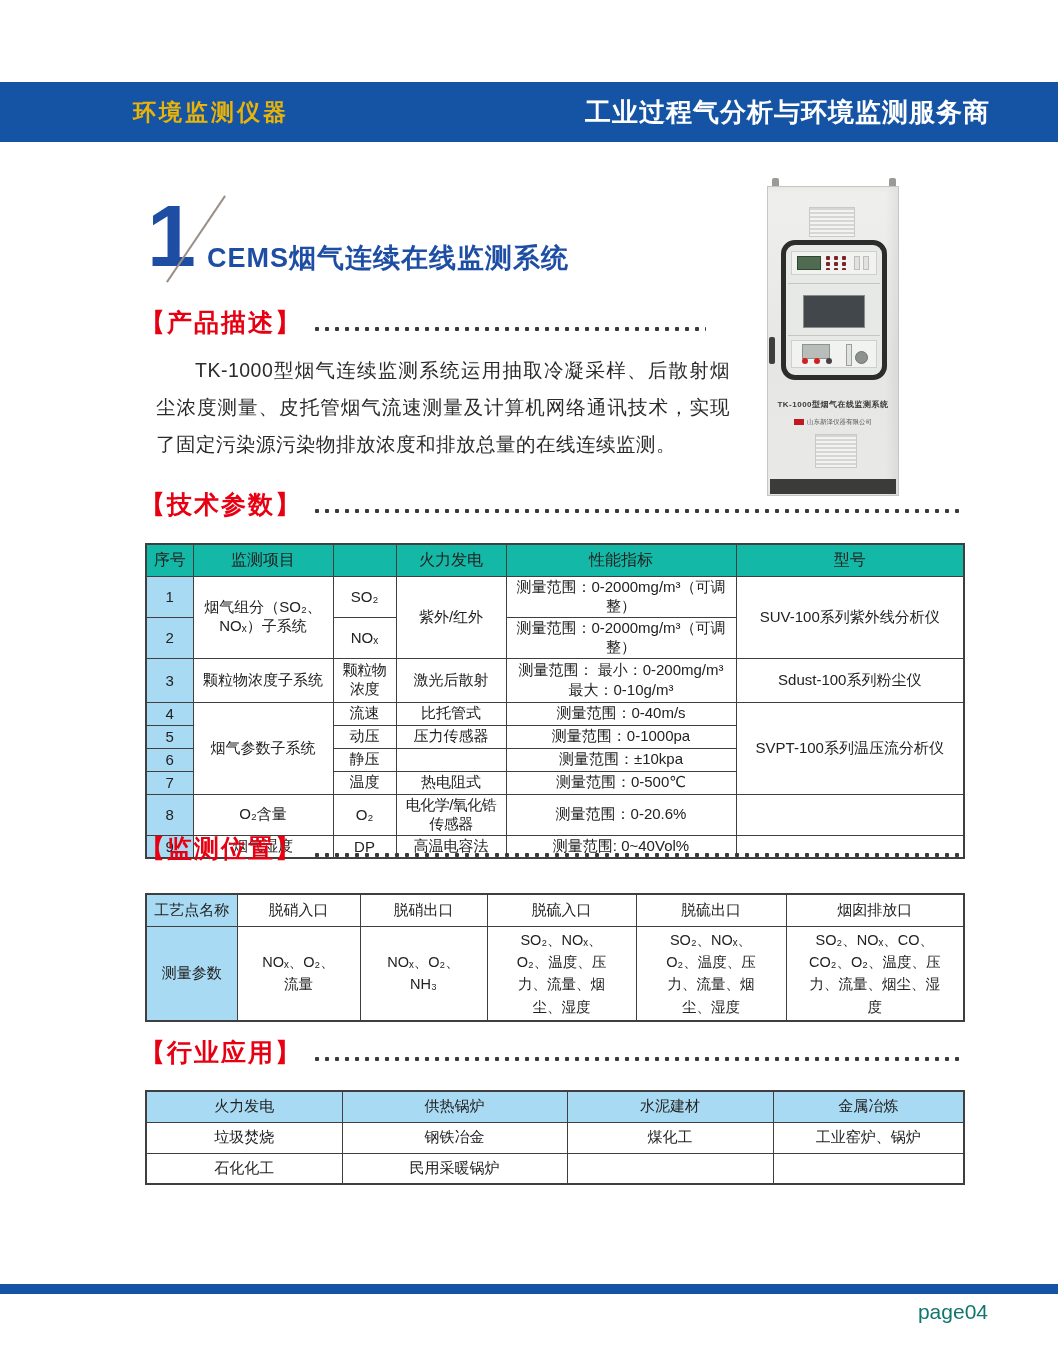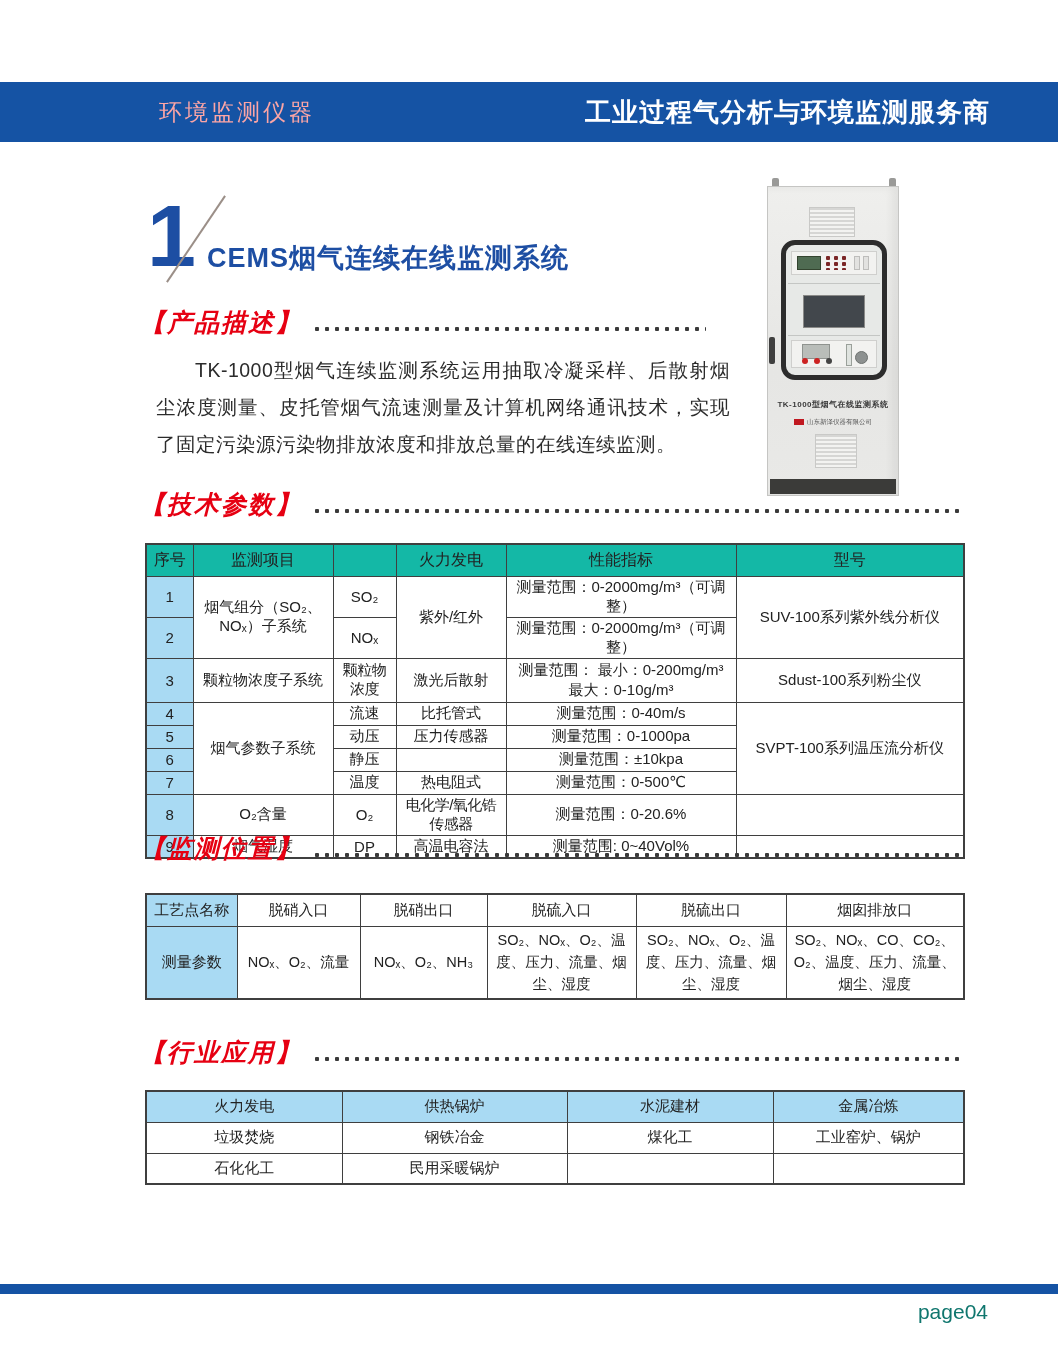--- a/index.html
+++ b/index.html
@@ -8,35 +8,35 @@
     background:#ffffff; overflow:hidden;
     font-family:"Liberation Sans","DejaVu Sans",sans-serif; color:#222;
   }
 
   
   .top-band {
     position:absolute; left:0; top:82px; width:100%; height:60px;
     background:#1553a4; display:flex; align-items:center;
     justify-content:space-between; box-sizing:border-box; padding:0 68px;
   }
-  .band-left  { color:#fca5a5; font-size:23px; font-weight:normal; letter-spacing:3px; margin-left:91px; }
+  .band-left  { color:#eab308; font-size:23px; font-weight:bold; letter-spacing:3px; margin-left:65px; }
   .band-right { color:#fff; font-size:26px; font-weight:bold; letter-spacing:1px; }
 
   
   .sec-num  { position:absolute; left:147px; top:192px; font-size:88px; line-height:1;
               font-weight:bold; color:#1d4ea3; }
   .sec-slash{ position:absolute; left:144px; top:238px; width:104px; height:2px;
               background:#9b8f88; transform:rotate(-56deg); }
   .sec-title{ position:absolute; left:207px; top:240px; font-size:27px; font-weight:bold;
               color:#1d4ea3; letter-spacing:1px; }
 
   
   .heading { position:absolute; display:flex; align-items:flex-end; }
   .heading .hlabel { color:#e60012; font-size:25px; font-weight:bold; white-space:nowrap;
-                     letter-spacing:2px;font-style:italic; }
+                     letter-spacing:2px; }
   .heading .dots { flex:1; height:6px; margin:0 0 7px 12px;
         background-image:radial-gradient(circle at 3px 3px, #3a3a3a 2px, transparent 2.5px);
         background-size:10px 6px; background-repeat:repeat-x; }
   .h-desc { left:140px; top:306px; width:566px; }
   .h-tech { left:140px; top:488px; width:823px; }
   .h-loc  { left:140px; top:832px; width:823px; }
   .h-app  { left:140px; top:1036px; width:823px; }
 
   
   .desc-par {
@@ -59,21 +59,21 @@
   .tech { left:145px; top:543px; width:818px; }
   .tech tr { height:23px; }
   .tech tr.head { height:32px; }
   .tech tr.tall { height:44px; }
   .perf2line span { display:block; line-height:1.35; }
 
   .loc { left:145px; top:893px; width:818px; }
   .loc tr.head { height:32px; }
   .loc tr.mid  { height:32px; }
   .loc tr.tall { height:54px; }
-  .loc td.pwrap { font-size:14.5px; line-height:1.55; padding:2px 5px; }
+  .loc td.pwrap { font-size:14.5px; line-height:1.55; padding:2px 20px; }
 
   .app { left:145px; top:1090px; width:818px; }
   .app tr { height:31px; }
 
   
   .footer-bar { position:absolute; left:0; top:1284px; width:100%; height:10px; background:#1553a4; }
   .page-num   { position:absolute; right:70px; top:1300px; font-size:21px; color:#0f766e; }
 
   
   .cabinet { position:absolute; left:762px; top:178px; width:142px; height:318px; }

